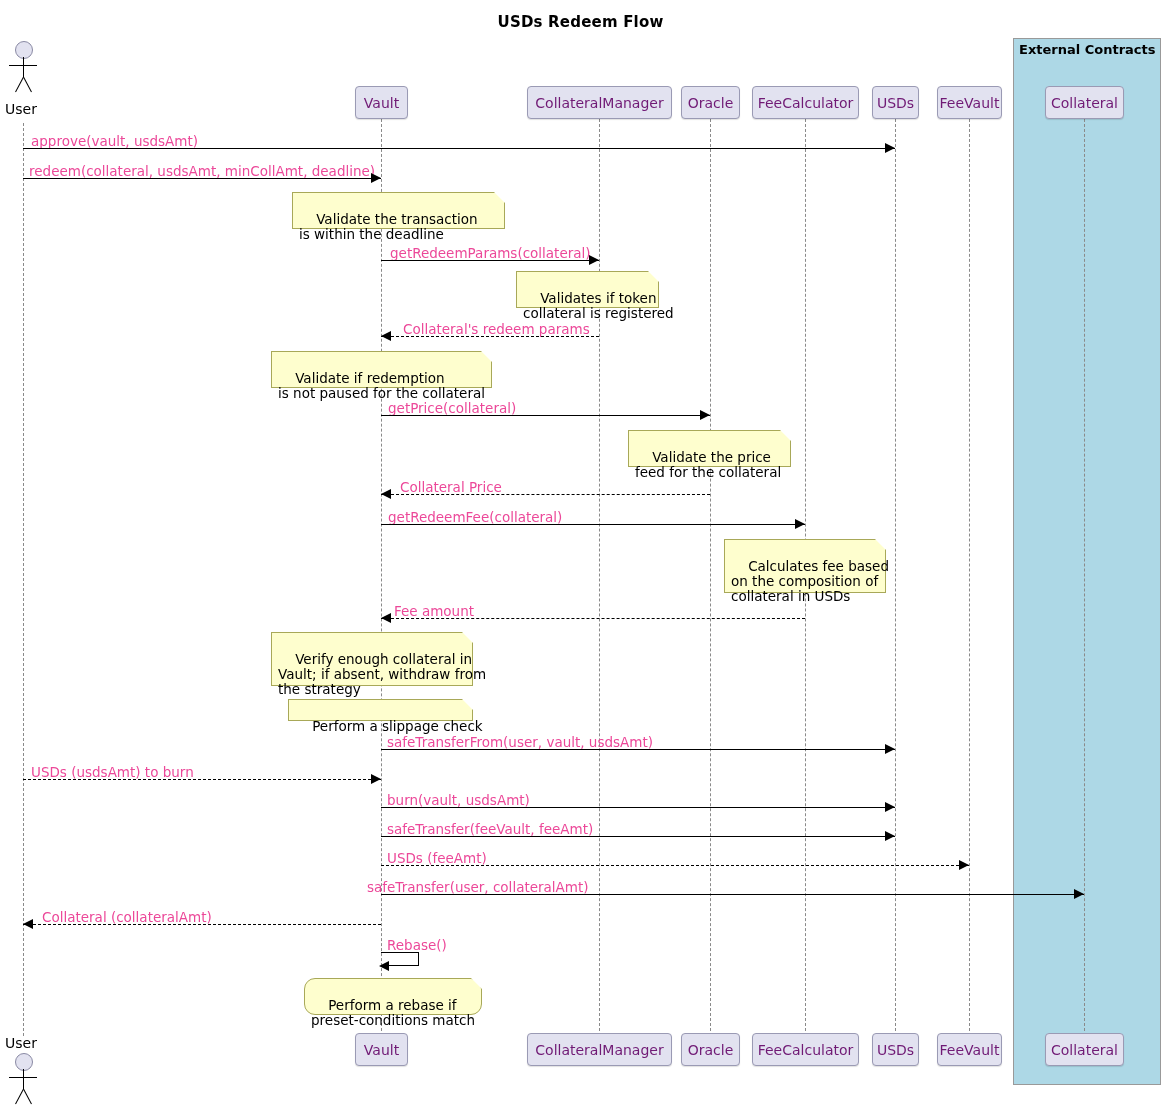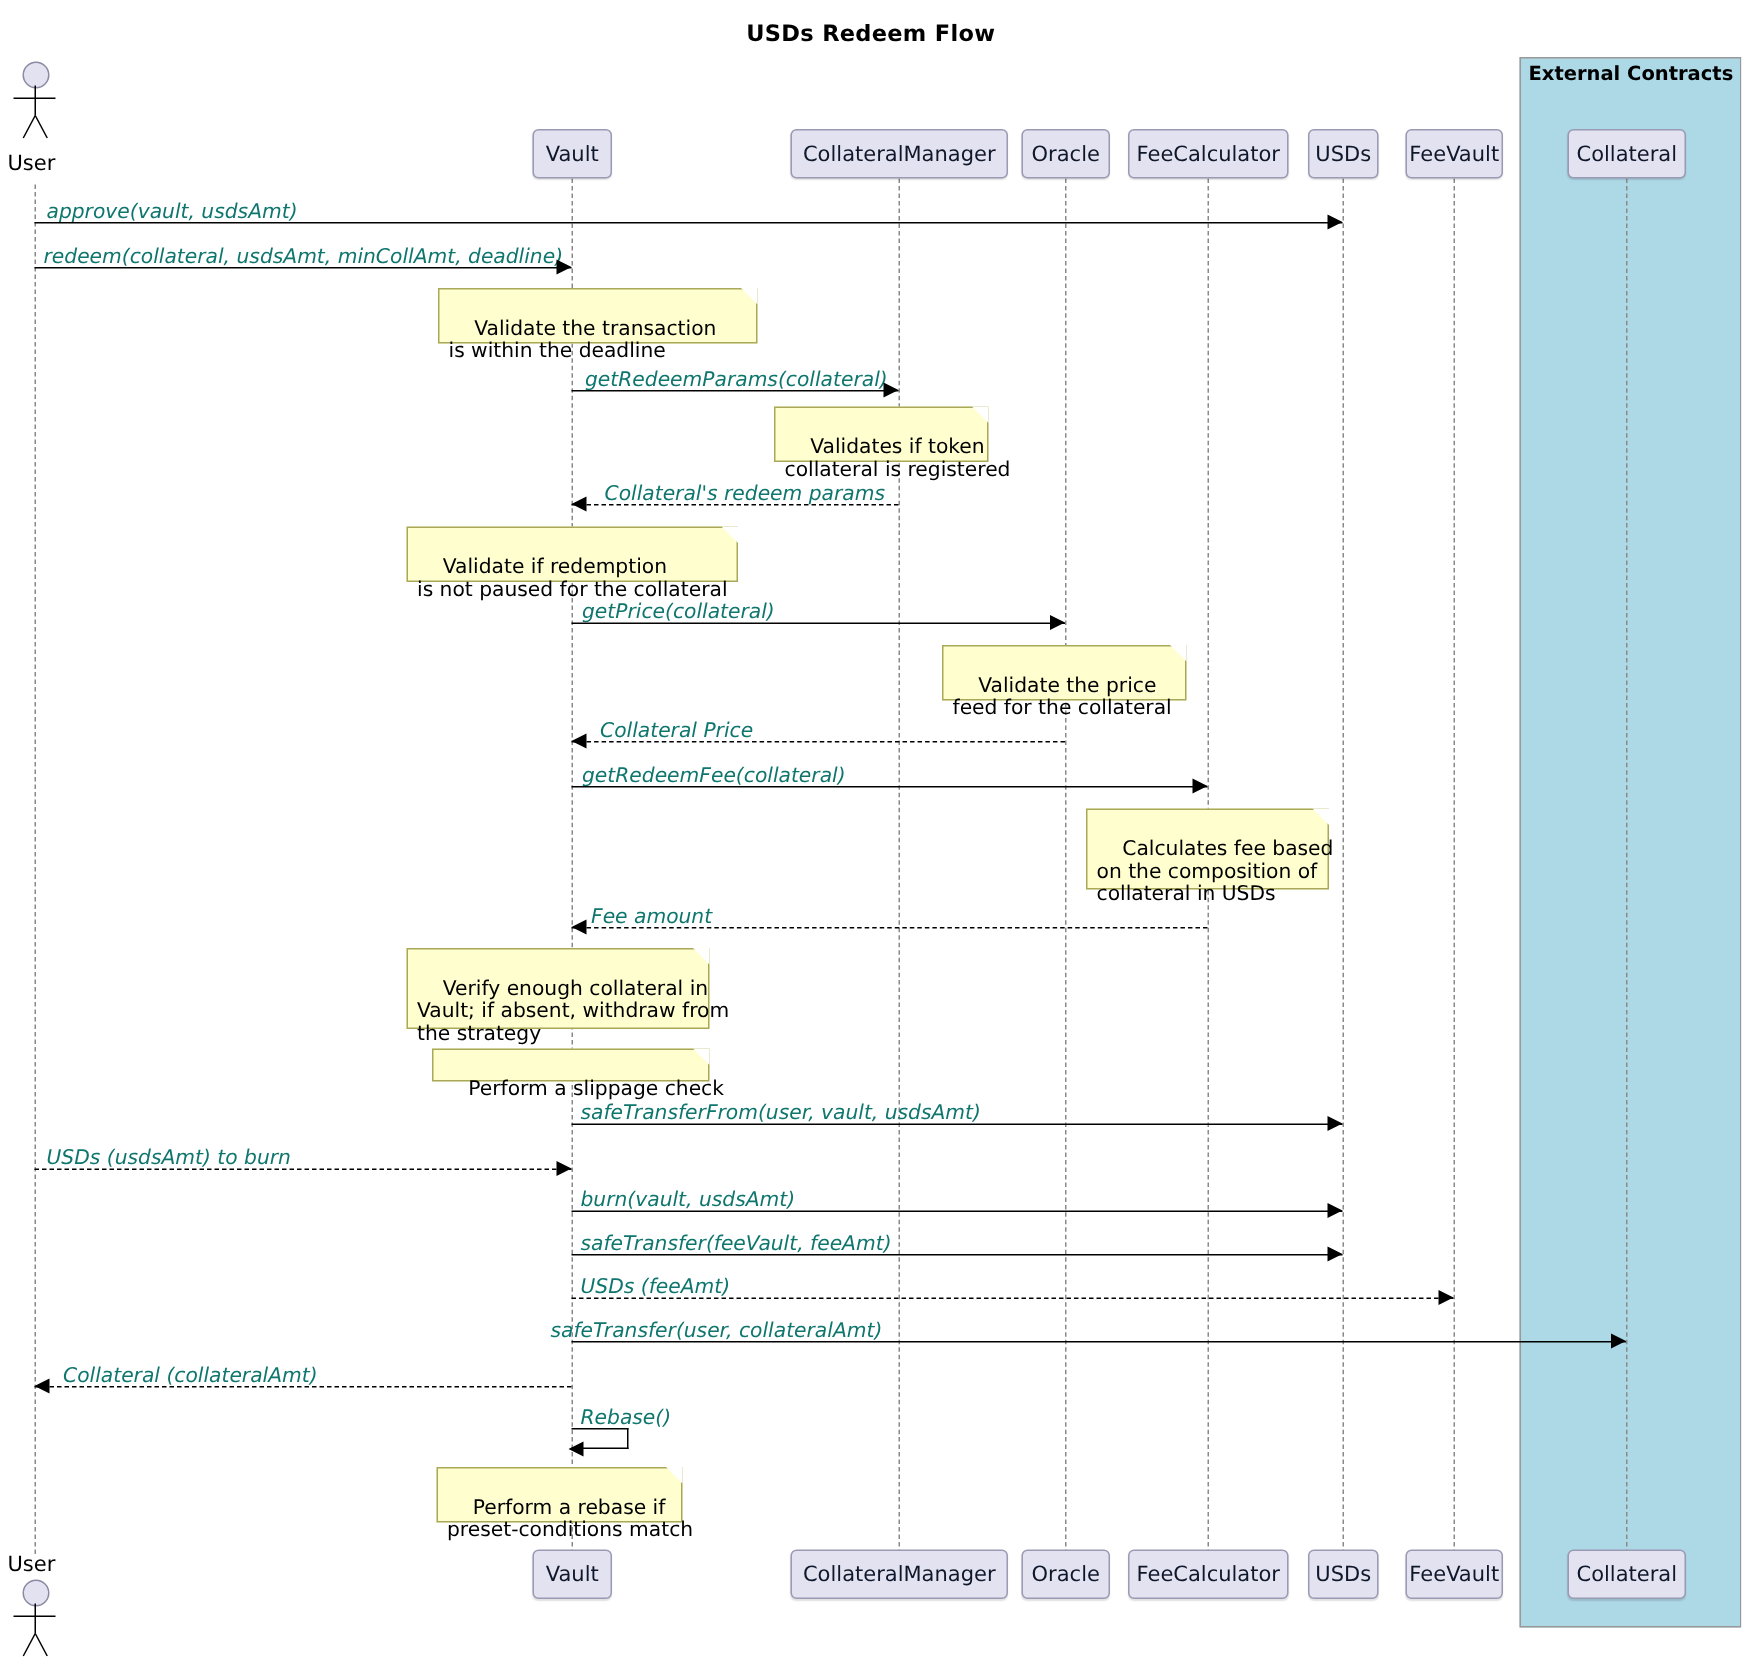--- a/index.html
+++ b/index.html
@@ -24,21 +24,21 @@
   
   .lifeline{
     position:absolute;width:0;border-left:1px dashed #8a8a8a;
   }
 
   
   .participant{
     position:absolute;background:#E2E2F0;border:1px solid #9a9ab4;
     border-radius:4px;box-sizing:border-box;
     display:flex;align-items:center;justify-content:center;
-    font-size:14px;color:#0f172a;white-space:nowrap;
+    font-size:14px;color:#701a75;white-space:nowrap;
     box-shadow:0 1px 1px rgba(0,0,0,0.12);
   }
 
   
   .actor{position:absolute;}
   .actor .head{
     position:absolute;width:16px;height:16px;border-radius:50%;
     background:#E2E2F0;border:1px solid #8a8aa4;left:0;top:0;
   }
   .actor .body{position:absolute;left:8px;top:16px;width:0;height:20px;border-left:1px solid #000;}
@@ -55,23 +55,22 @@
   .msg-head{position:absolute;width:0;height:0;}
   .msg-head.right{
     border-top:5px solid transparent;border-bottom:5px solid transparent;
     border-left:10px solid #000;
   }
   .msg-head.left{
     border-top:5px solid transparent;border-bottom:5px solid transparent;
     border-right:10px solid #000;
   }
   .msg-label{
-    position:absolute;font-size:13.5px;color:#0f766e;white-space:nowrap;
+    position:absolute;font-size:13.5px;color:#ec4899;white-space:nowrap;
     background:transparent;
-    font-style:italic;
   }
 
   
   .self-msg{position:absolute;border:1px solid #000;border-left:none;box-sizing:border-box;}
 
   
   .note{
     position:absolute;background:#FEFECE;border:1px solid #A8A858;
     box-sizing:border-box;font-size:13.5px;color:#000;
     padding:4px 7px 4px 6px;line-height:15px;white-space:pre;
@@ -262,19 +261,19 @@
   <div class="msg-head right" style="left:1074px;top:889px;"></div>
 
   <div class="msg-label" style="left:42px;top:909px;">Collateral (collateralAmt)</div>
   <div class="msg-line dashed" style="left:23px;top:924px;width:358px;"></div>
   <div class="msg-head left" style="left:23px;top:919px;"></div>
 
   <div class="msg-label" style="left:387px;top:937px;">Rebase()</div>
   <div class="self-msg" style="left:381px;top:952px;width:38px;height:14px;"></div>
   <div class="msg-head left" style="left:379px;top:961px;"></div>
 
-  <div class="note" style="left:291px;top:978px;width:164px;height:37px;">
+  <div class="note" style="left:304px;top:978px;width:178px;height:37px;border-radius:11px;">
     <span>Perform a rebase if
 preset-conditions match</span>
     <span class="fold-tri"></span>
   </div>
 
 </div>
 
 </body></html>

